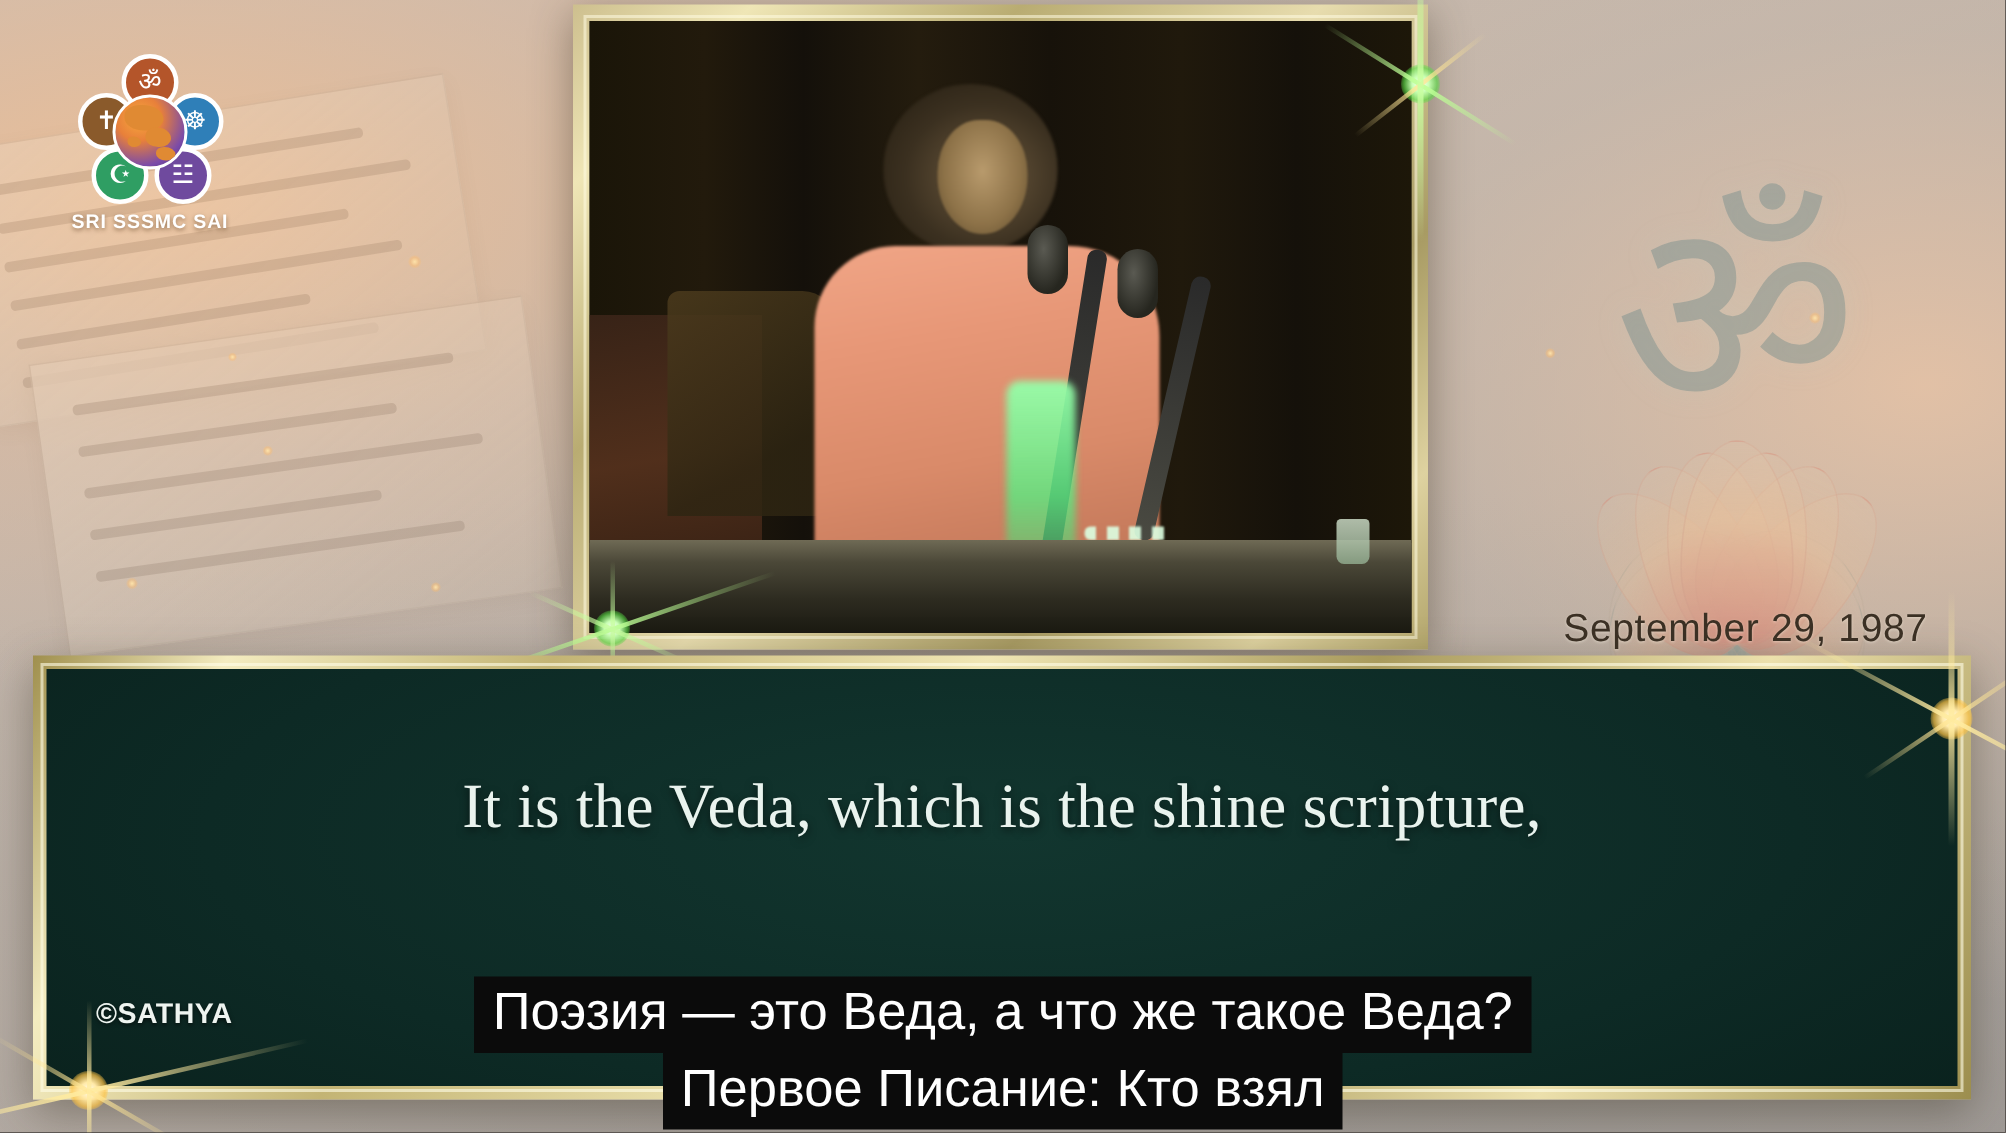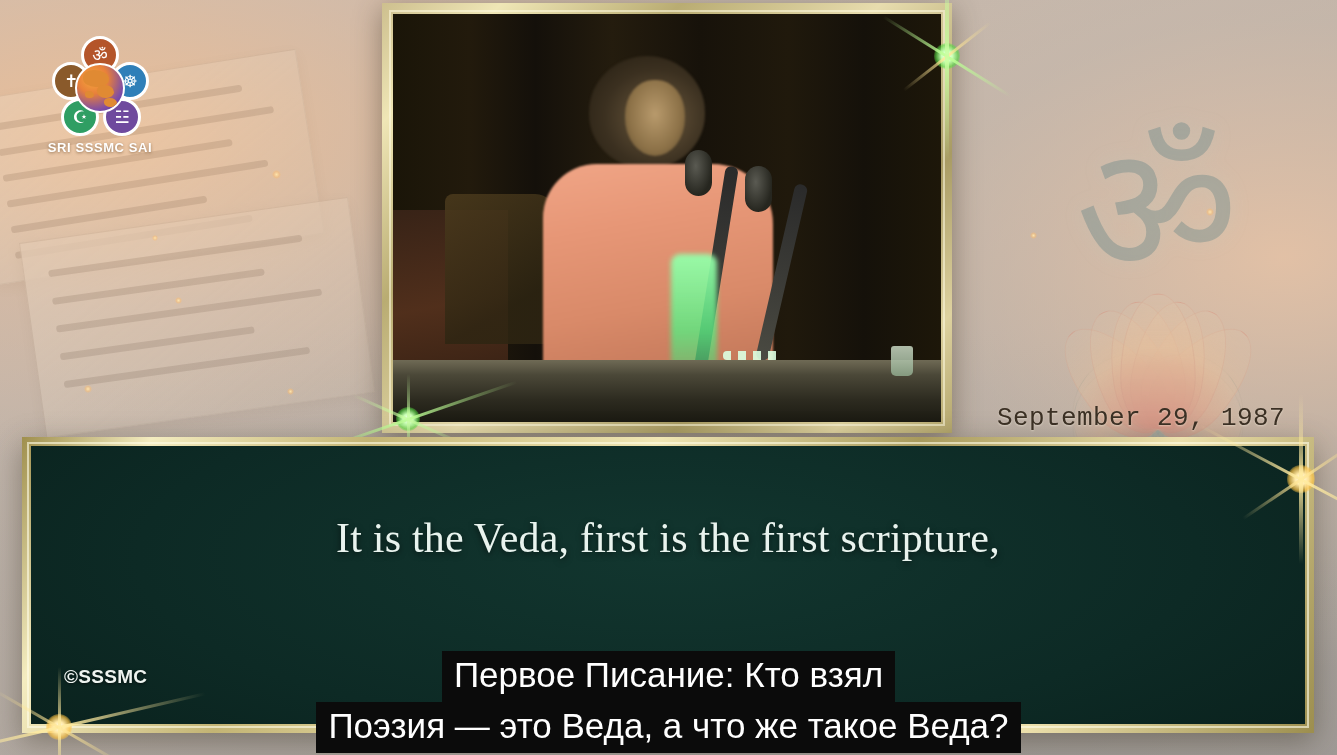--- a/index.html
+++ b/index.html
@@ -406,21 +406,21 @@
     white-space: nowrap;
     text-shadow: 0 1px 3px rgba(80,50,20,0.55);
   }
 
   
   #date-caption {
     position: absolute;
     right: 52px;
     top: 403px;
     color: #3b3024;
-    font-family: Liberation Mono, monospace;
+    font-family: Liberation Sans, sans-serif;
     font-size: 26px;
     letter-spacing: 0.4px;
     text-shadow: 0 1px 2px rgba(255,250,235,0.45);
   }
 </style>
 </head>
 <body>
 
 <div id="stage">
 
@@ -503,23 +503,23 @@
     <div class="core" style="width:24px;height:24px;margin:-12px 0 0 -12px;"></div>
     <div class="ray" style="width:230px;height:3px;margin:-1.5px 0 0 -115px;transform:rotate(-19deg);background:linear-gradient(90deg,rgba(100,230,70,0) 0%,rgba(190,255,150,0.9) 50%,rgba(100,230,70,0) 100%);"></div>
     <div class="ray" style="width:120px;height:3px;margin:-1.5px 0 0 -60px;transform:rotate(24deg);background:linear-gradient(90deg,rgba(100,230,70,0) 0%,rgba(200,255,160,0.85) 50%,rgba(100,230,70,0) 100%);"></div>
     <div class="ray" style="width:3px;height:90px;margin:-45px 0 0 -1.5px;background:linear-gradient(180deg,rgba(100,230,70,0) 0%,rgba(200,255,160,0.8) 50%,rgba(100,230,70,0) 100%);"></div>
   </div>
 
   <div id="quote-panel">
     <div class="bevel"></div>
     <div class="quote-inner">
       <div class="quote-text">
-        <span class="quote-line">It is the Veda, first is the first scripture,</span>
+        <span class="quote-line">It is the Veda, which is the shine scripture,</span>
       </div>
-      <div id="copyright">©SSSMC</div>
+      <div id="copyright">©SATHYA</div>
     </div>
   </div>
 
   <div class="sparkle gold" style="left:1300px; top:478px; width:2px; height:2px;">
     <div class="core" style="width:28px;height:28px;margin:-14px 0 0 -14px;"></div>
     <div class="ray" style="width:230px;height:3px;margin:-1.5px 0 0 -115px;transform:rotate(28deg);background:linear-gradient(90deg,rgba(230,170,40,0) 0%,rgba(255,235,160,0.95) 50%,rgba(230,170,40,0) 100%);"></div>
     <div class="ray" style="width:140px;height:3px;margin:-1.5px 0 0 -70px;transform:rotate(-34deg);background:linear-gradient(90deg,rgba(230,170,40,0) 0%,rgba(255,230,150,0.85) 50%,rgba(230,170,40,0) 100%);"></div>
     <div class="ray" style="width:4px;height:170px;margin:-85px 0 0 -2px;background:linear-gradient(180deg,rgba(230,170,40,0) 0%,rgba(255,235,160,0.9) 50%,rgba(230,170,40,0) 100%);"></div>
   </div>
 
@@ -543,17 +543,17 @@
         <div class="land" style="left:6px;  top:5px;  width:26px; height:17px;"></div>
         <div class="land" style="left:20px; top:20px; width:17px; height:13px;"></div>
         <div class="land" style="left:27px; top:33px; width:13px; height:9px;"></div>
         <div class="land" style="left:8px;  top:26px; width:9px;  height:7px;"></div>
       </div>
     </div>
     <div id="logo-text">SRI SSSMC SAI</div>
   </div>
 
   <div id="subtitles">
+    <div class="sub-line">Поэзия — это Веда, а что же такое Веда?</div>
     <div class="sub-line">Первое Писание: Кто взял</div>
-    <div class="sub-line">Поэзия — это Веда, а что же такое Веда?</div>
   </div>
 
 </div>
 
 </body></html>

